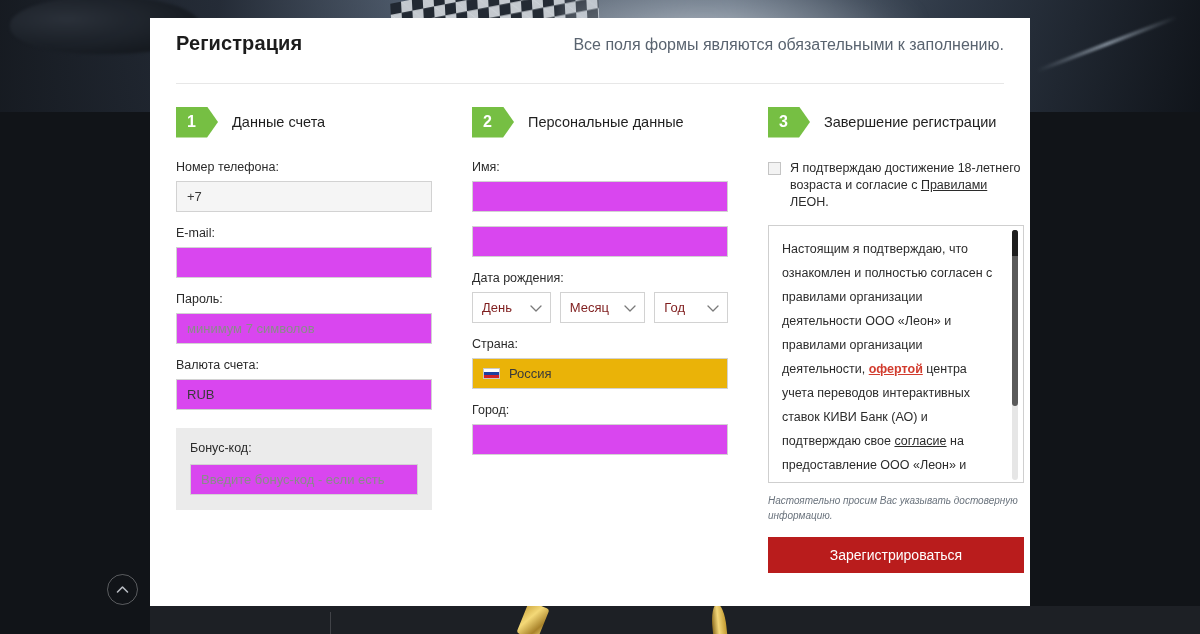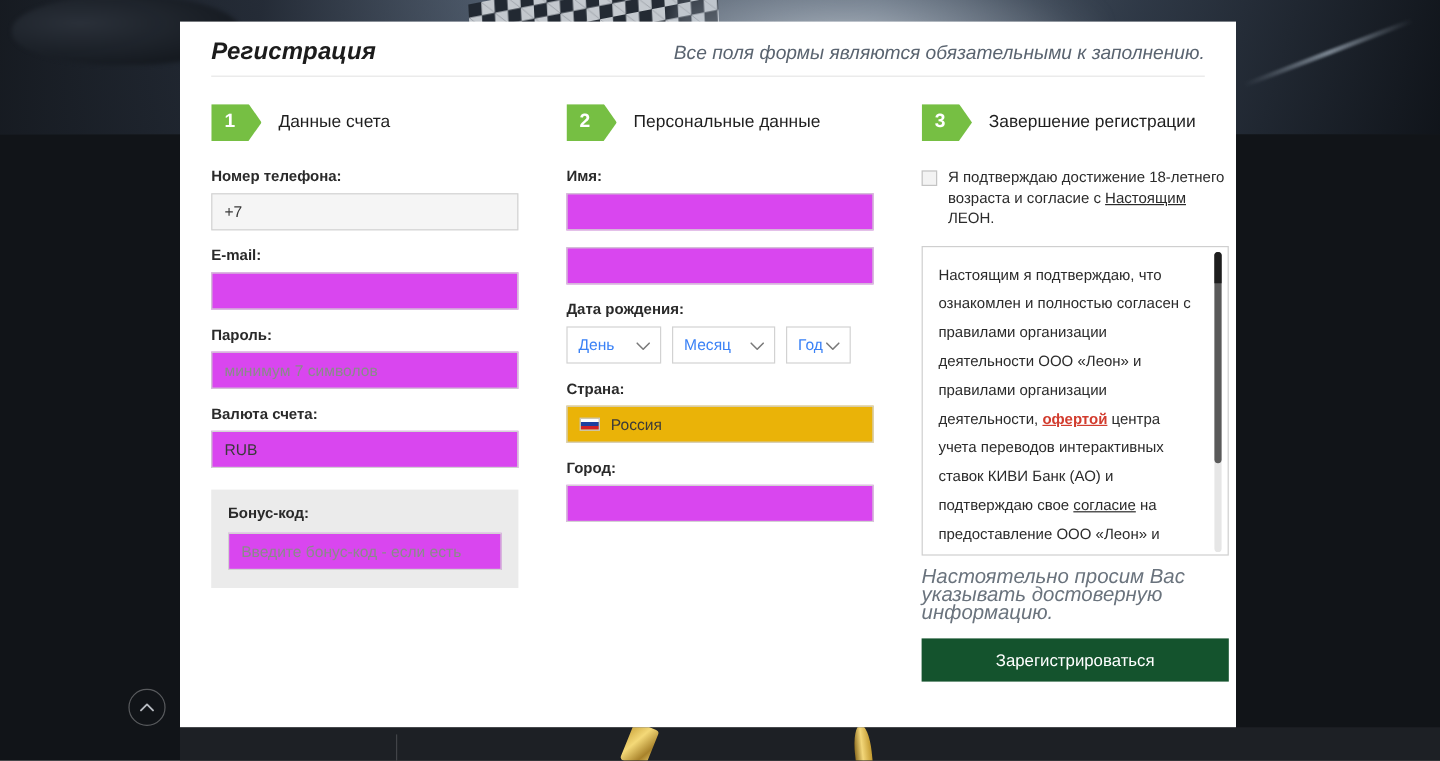--- a/index.html
+++ b/index.html
@@ -129,24 +129,23 @@
     left: 150px; top: 18px;
     width: 880px; height: 588px;
     background: #ffffff;
     padding: 0 26px;
   }
 
   .card-head {
     display: flex;
     align-items: baseline;
     justify-content: space-between;
-    height: 46px;
+    height: 66px;
     border-bottom: 1px solid #e7e7e7;
     padding-top: 14px;
-    font-style: italic;
   }
   .card-title {
     font-size: 20px;
     font-weight: bold;
     color: #1c1c1c;
     letter-spacing: 0.1px;
   }
   .card-note {
     font-size: 16px;
     color: #5a6470;
@@ -184,21 +183,21 @@
     margin-left: 14px;
     font-size: 14.5px;
     color: #1f1f1f;
   }
 
   
   .field { margin-bottom: 14px; }
   .flabel {
     display: block;
     font-size: 12.5px;
-    font-weight: bold;
+    font-weight: normal;
     color: #2a2a2a;
     margin-bottom: 7px;
   }
   .finput {
     width: 100%;
     height: 31px;
     border: 1px solid #d2d2d2;
     background: #d946ef;
     font-family: "Liberation Sans", sans-serif;
     font-size: 13px;
@@ -227,27 +226,27 @@
   .date-row { display: flex; gap: 9px; }
   .sel {
     position: relative;
     height: 31px;
     border: 1px solid #d2d2d2;
     background: #fff;
     display: flex;
     align-items: center;
     padding: 0 9px;
     font-size: 13px;
-    color: #3b82f6;
+    color: #7f1d1d;
     cursor: pointer;
     user-select: none;
   }
   .sel-day { width: 79px; }
   .sel-month { width: 86px; }
-  .sel-year { width: 54px; }
+  .sel-year { width: 74px; }
   .sel .caret {
     position: absolute;
     right: 8px; top: 50%;
     margin-top: -3px;
   }
 
   
   .country-box {
     height: 31px;
     border: 1px solid #d2d2d2;
@@ -343,33 +342,33 @@
   }
   .terms-scroll .thumb-top {
     position: absolute;
     left: 0; top: 0;
     width: 6px; height: 26px;
     background: #1e1e1e;
     border-radius: 3px 3px 0 0;
   }
 
   .trust-note {
-    font-size: 17px;
+    font-size: 10px;
     font-style: italic;
     line-height: 15px;
     color: #6a737d;
     margin-top: 10px;
   }
 
   .btn-register {
     display: block;
     width: 100%;
     height: 36px;
     margin-top: 14px;
-    background: #14532d;
+    background: #b91c1c;
     border: none;
     color: #ffffff;
     font-family: "Liberation Sans", sans-serif;
     font-size: 14px;
     cursor: pointer;
   }
 </style>
 </head>
 <body>
 
@@ -491,21 +490,21 @@
 
       <div class="col col-3">
         <div class="step-head">
           <div class="step-badge">3</div>
           <div class="step-label">Завершение регистрации</div>
         </div>
 
         <div class="agree-row">
           <div class="chk"></div>
           <div class="agree-text">
-            <span>Я подтверждаю достижение 18-летнего возраста и согласие с </span><span class="lnk">Настоящим</span><span> ЛЕОН.</span>
+            <span>Я подтверждаю достижение 18-летнего возраста и согласие с </span><span class="lnk">Правилами</span><span> ЛЕОН.</span>
           </div>
         </div>
 
         <div class="terms-box">
           <p>
             <span>Настоящим я подтверждаю, что ознакомлен и полностью согласен с правилами организации деятельности ООО «Леон» и правилами организации деятельности, </span><span class="lnk-oferta">офертой</span><span> центра учета переводов интерактивных ставок КИВИ Банк (АО) и подтверждаю свое </span><span class="lnk-soglasie">согласие</span><span> на предоставление ООО «Леон» и КИВИ Банк (АО) права на обработку персональных данных.</span>
           </p>
 
           <div class="terms-scroll">
             <div class="thumb"></div>

